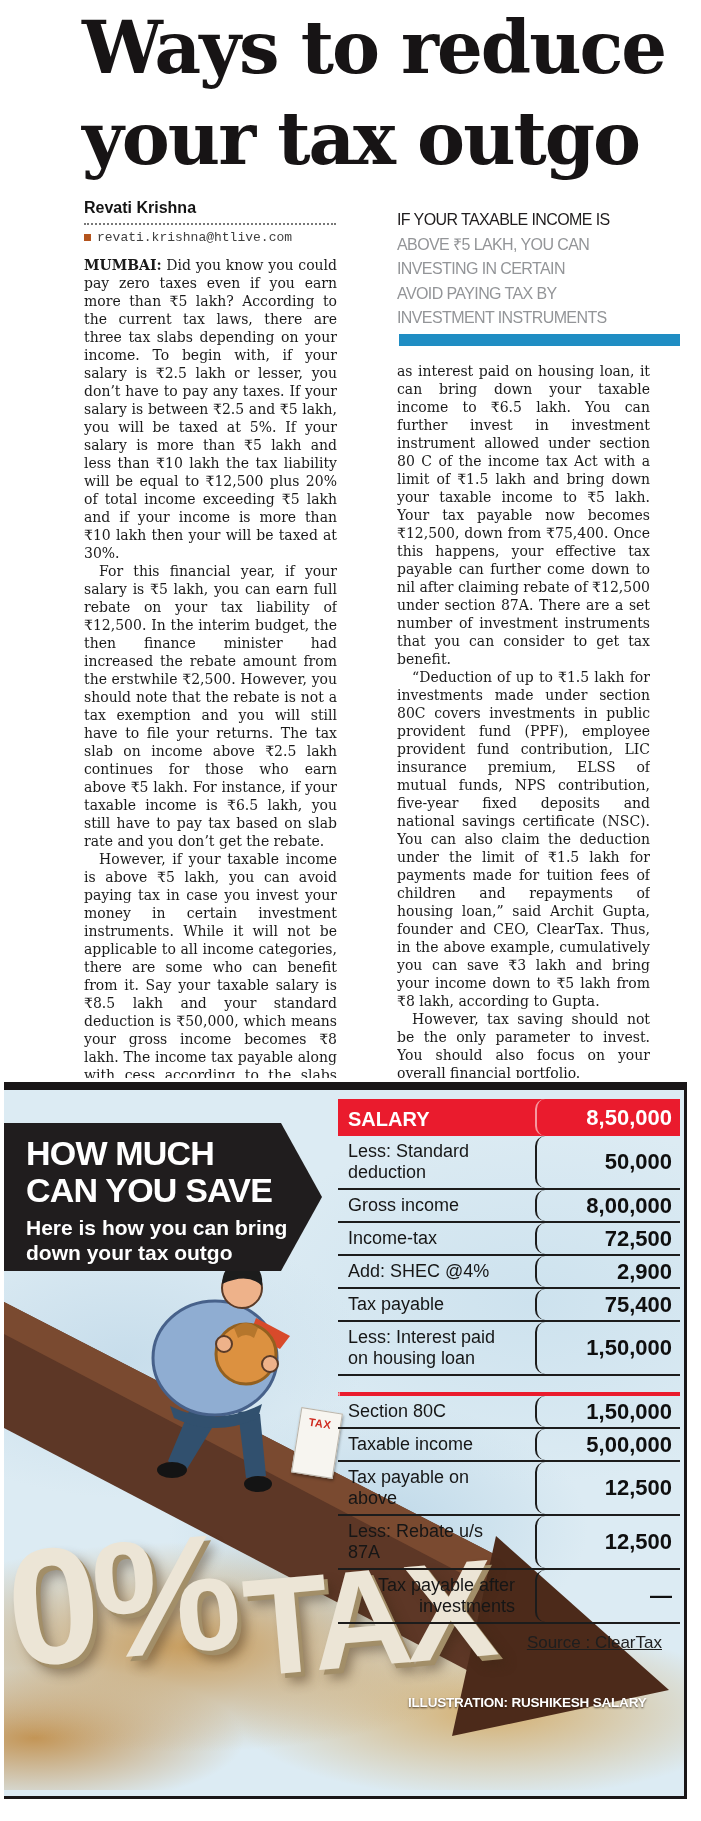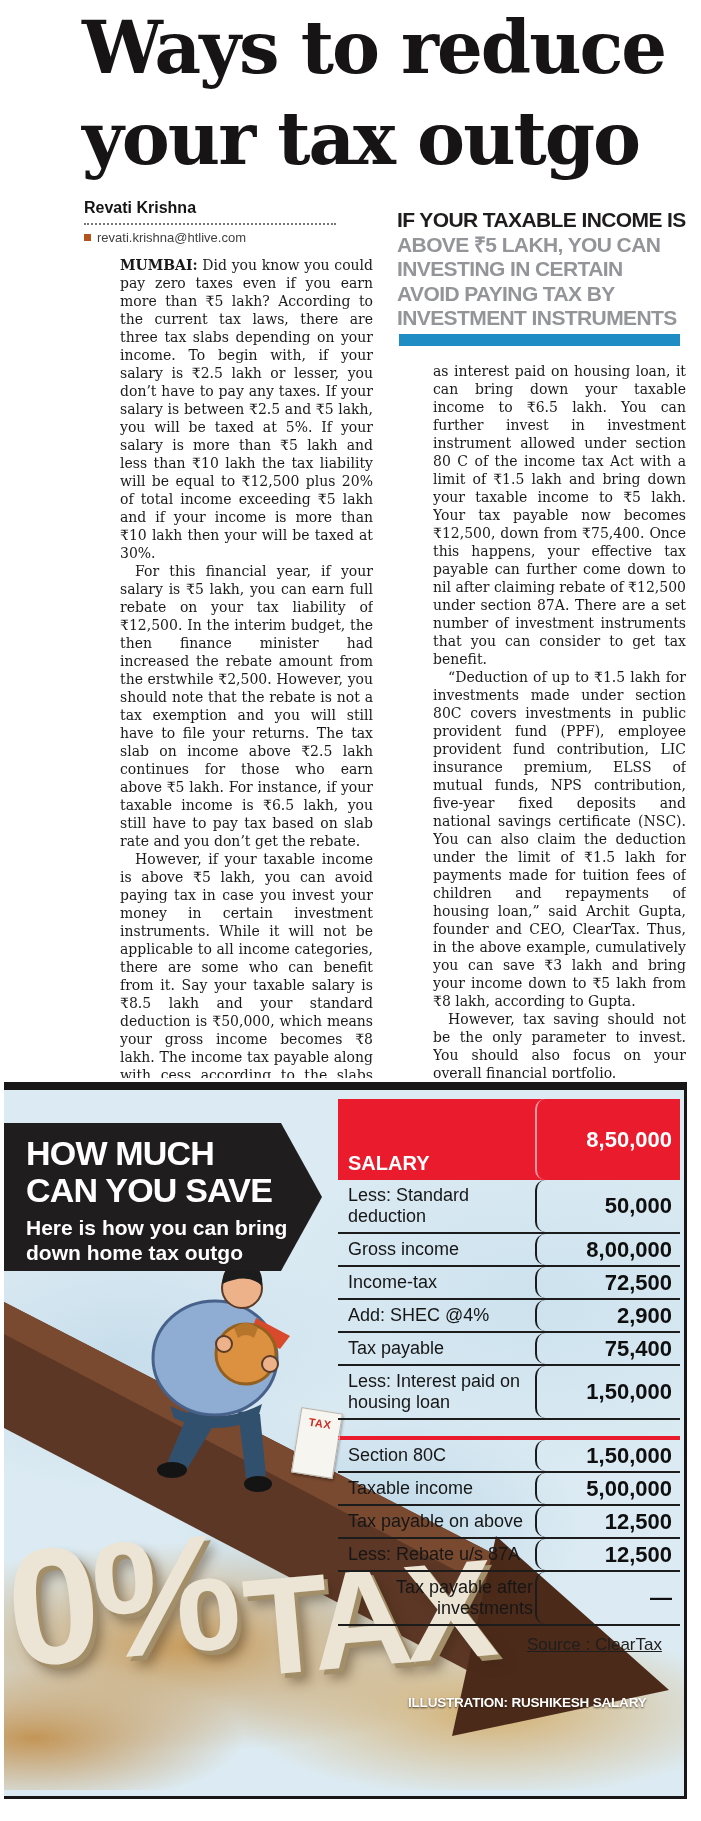--- a/index.html
+++ b/index.html
@@ -7,31 +7,31 @@
         font-family:"Liberation Sans",sans-serif;color:#181818;}
 
   
   .headline{position:absolute;left:82px;top:2px;width:610px;
             font-family:"DejaVu Serif",serif;font-weight:700;font-size:72px;
             line-height:91px;letter-spacing:-2px;color:#171415;}
   .byline{position:absolute;left:84px;top:199px;font-size:16px;font-weight:700;color:#141414;}
   .dotrule{position:absolute;left:84px;top:223px;width:252px;border-top:2px dotted #777;}
   .email-row{position:absolute;left:84px;top:230px;display:flex;align-items:center;gap:6px;}
   .bullet{width:7px;height:7px;background:#b4541d;flex:0 0 auto;}
-  .email{font-size:13px;color:#3f3f3f;}
-
-  
-  .pullquote{position:absolute;left:397px;top:208px;width:294px;font-weight:700;
-             font-size:21px;line-height:24.5px;letter-spacing:-0.6px;color:#939598;}
+  .email{font-size:13px;color:#3f3f3f;font-family:Liberation Mono, monospace;}
+
+  
+  .pullquote{position:absolute;left:397px;top:208px;width:294px;font-weight:400;
+             font-size:16px;line-height:24.5px;letter-spacing:-0.6px;color:#939598;}
   .pullquote .first{color:#1f1c1d;}
   .bluebar{position:absolute;left:399px;top:334px;width:281px;height:12px;background:#1f8dc3;}
 
   
   .bodycol{position:absolute;width:253px;font-family:"DejaVu Serif",serif;
-           font-size:14px;line-height:18px;color:#1a1a1a;text-align:justify;overflow:hidden;margin-left:36px;}
+           font-size:14px;line-height:18px;color:#1a1a1a;text-align:justify;overflow:hidden;}
   #col1{left:84px;top:256px;height:822px;}
   #col2{left:397px;top:362px;height:716px;}
   .bodycol p{margin:0;}
   .bodycol p.ind{text-indent:15px;}
   .dateline{font-weight:700;}
 
   
   #infogfx{position:absolute;left:4px;top:1082px;width:680px;height:706px;
            border-top:8px solid #191617;border-right:3px solid #191617;border-bottom:3px solid #191617;
            background:
@@ -62,25 +62,25 @@
            border:1px solid #b9b4aa;transform:rotate(9deg);box-shadow:1px 2px 3px rgba(0,0,0,.35);
            display:flex;align-items:flex-start;justify-content:center;padding-top:6px;}
   .taxnote span{color:#cf2b20;font-size:11px;font-weight:700;letter-spacing:.5px;}
   .credit{position:absolute;left:404px;top:605px;font-size:13.5px;font-weight:700;color:#fff;
           letter-spacing:-0.2px;text-shadow:0 1px 2px rgba(40,25,10,.8);}
 
   
   .table-wrap{position:absolute;left:334px;top:9px;width:342px;}
   .trow{display:flex;align-items:stretch;border-bottom:2px solid #1c1c1c;}
   .trow .lbl{width:197px;box-sizing:border-box;font-size:18px;color:#161616;
-             padding:5px 2px 5px 10px;line-height:21px;}
+             padding:5px 20px 5px 10px;line-height:21px;}
   .trow .val{flex:1;border-left:2px solid #1c1c1c;font-size:22px;font-weight:700;color:#0f0f0f;
              padding:2px 8px 2px 4px;display:flex;align-items:center;justify-content:flex-end;border-radius:10px;}
   .thead{background:#ea1b2d;border-bottom:none;}
-  .thead .lbl{color:#fff;font-weight:700;font-size:20px;padding:22px 6px 6px 10px;margin-top:32px;}
+  .thead .lbl{color:#fff;font-weight:700;font-size:20px;padding:10px 6px 6px 10px;}
   .thead .val{color:#fff;border-left:2px solid rgba(255,255,255,.55);}
   .tgap{height:16px;}
   .center-lbl{text-align:right;}
   .source{margin-top:9px;text-align:right;padding-right:18px;font-size:17px;color:#1e1e1e;text-decoration:underline;}
 </style>
 </head>
 <body>
 
 <div class="page">
 
@@ -150,21 +150,21 @@
 
     <div class="taxnote">
       <span>TAX</span>
     </div>
 
     <div class="banner">
       <div class="banner-title">
         <div>HOW MUCH</div>
         <div>CAN YOU SAVE</div>
       </div>
-      <div class="banner-sub">Here is how you can bring down home tax outgo</div>
+      <div class="banner-sub">Here is how you can bring down your tax outgo</div>
     </div>
 
     <div class="table-wrap">
 
       <div class="trow thead">
         <div class="lbl">SALARY</div>
         <div class="val">8,50,000</div>
       </div>
       <div class="trow">
         <div class="lbl">Less: Standard deduction</div>

